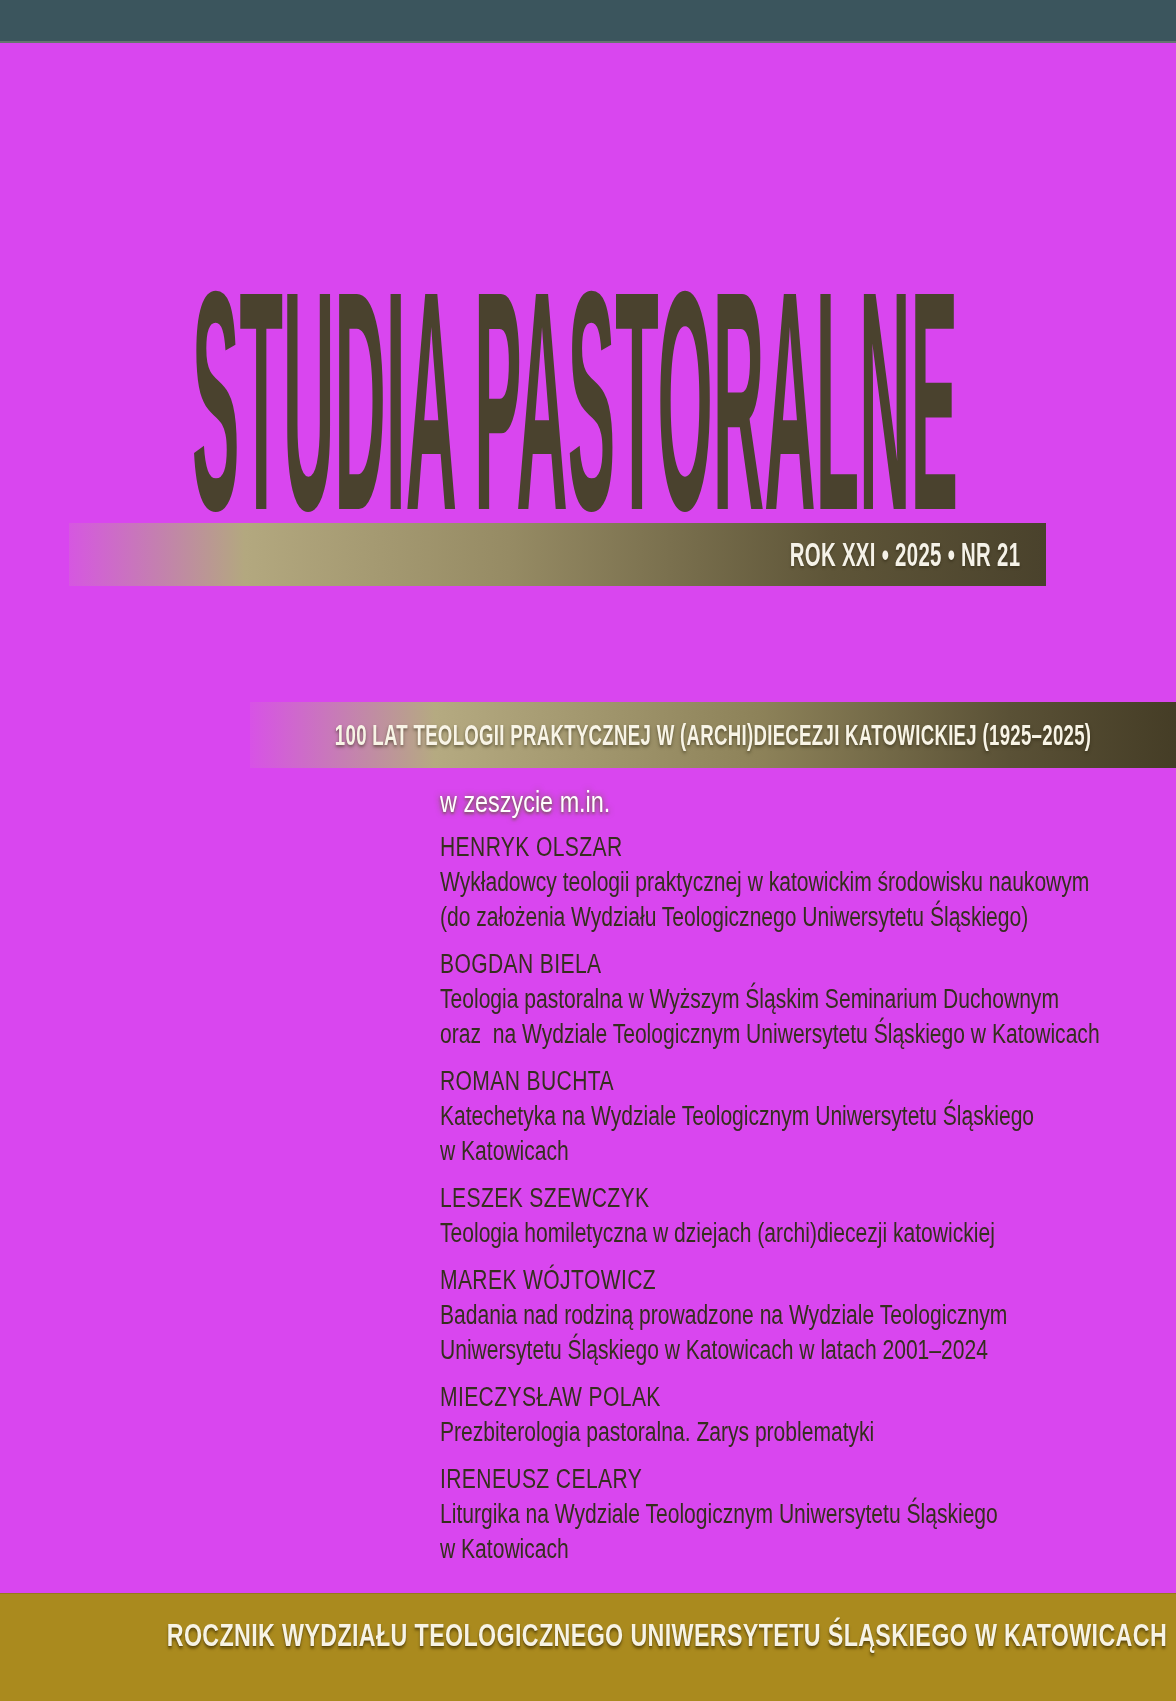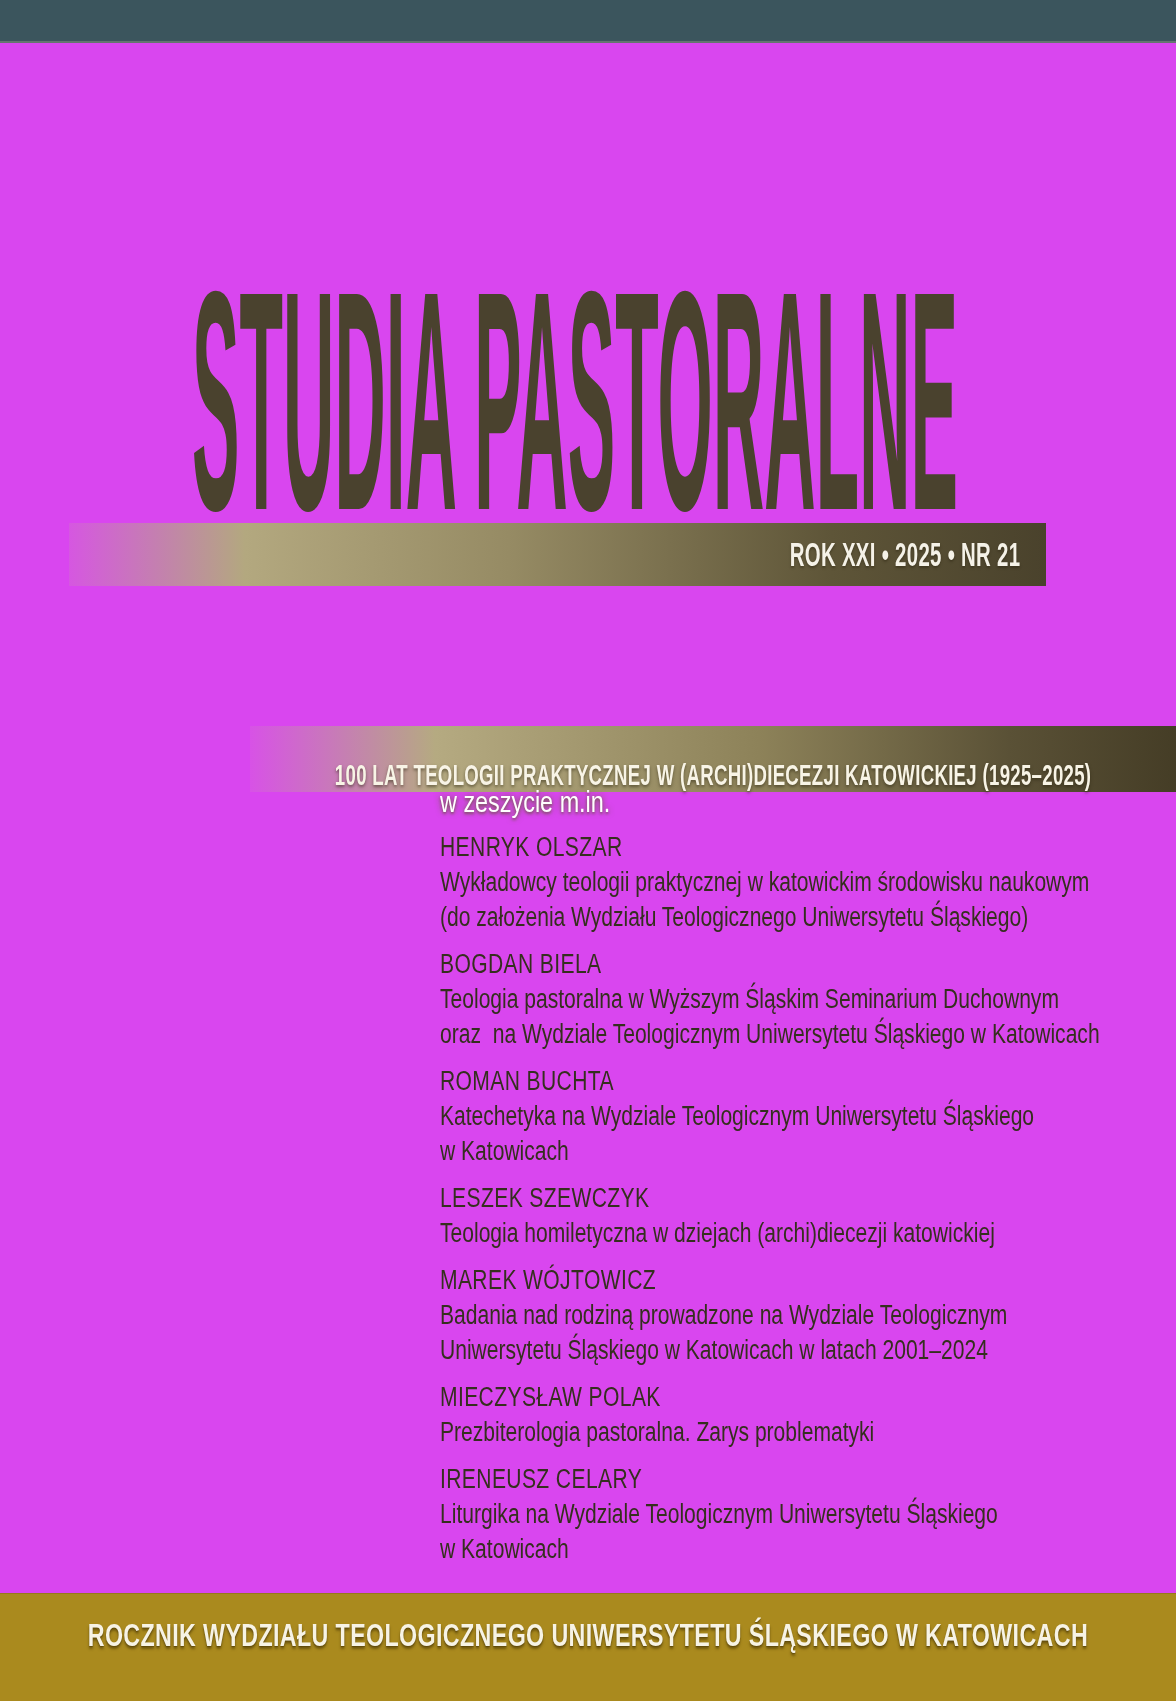--- a/index.html
+++ b/index.html
@@ -68,23 +68,22 @@
     position: absolute;
     left: 250px; top: 702px;
     width: 926px; height: 66px;
     background: linear-gradient(90deg,
       rgba(200,190,148,0.10) 0%,
       #b5aa81 20%,
       #8d8259 55%,
       #5a5136 82%,
       #453d26 100%);
     display: flex;
-    align-items: flex-end;
+    align-items: center;
     justify-content: center;
-    margin-top: 24px;
   }
   .theme-banner .bar-text {
     color: #f8f4e6;
     font-size: 30px;
     font-weight: bold;
     white-space: nowrap;
     transform: scaleX(0.62);
     transform-origin: center center;
     letter-spacing: 0.5px;
     text-shadow: 0 2px 4px rgba(40,34,14,0.55);
@@ -117,21 +116,20 @@
 
   
   .footer-band {
     position: absolute;
     left: 0; top: 1593px;
     width: 100%; height: 108px;
     background: #aa8a1e;
     border-top: 1px solid #97791a;
     display: flex;
     align-items: center;
-    justify-content: center;
     padding-bottom: 24px;
   }
   .footer-band .bar-text {
     color: #f7f3e4;
     font-size: 31px;
     font-weight: bold;
     white-space: nowrap;
     transform: scaleX(0.75);
     transform-origin: center center;
     letter-spacing: 0.5px;

